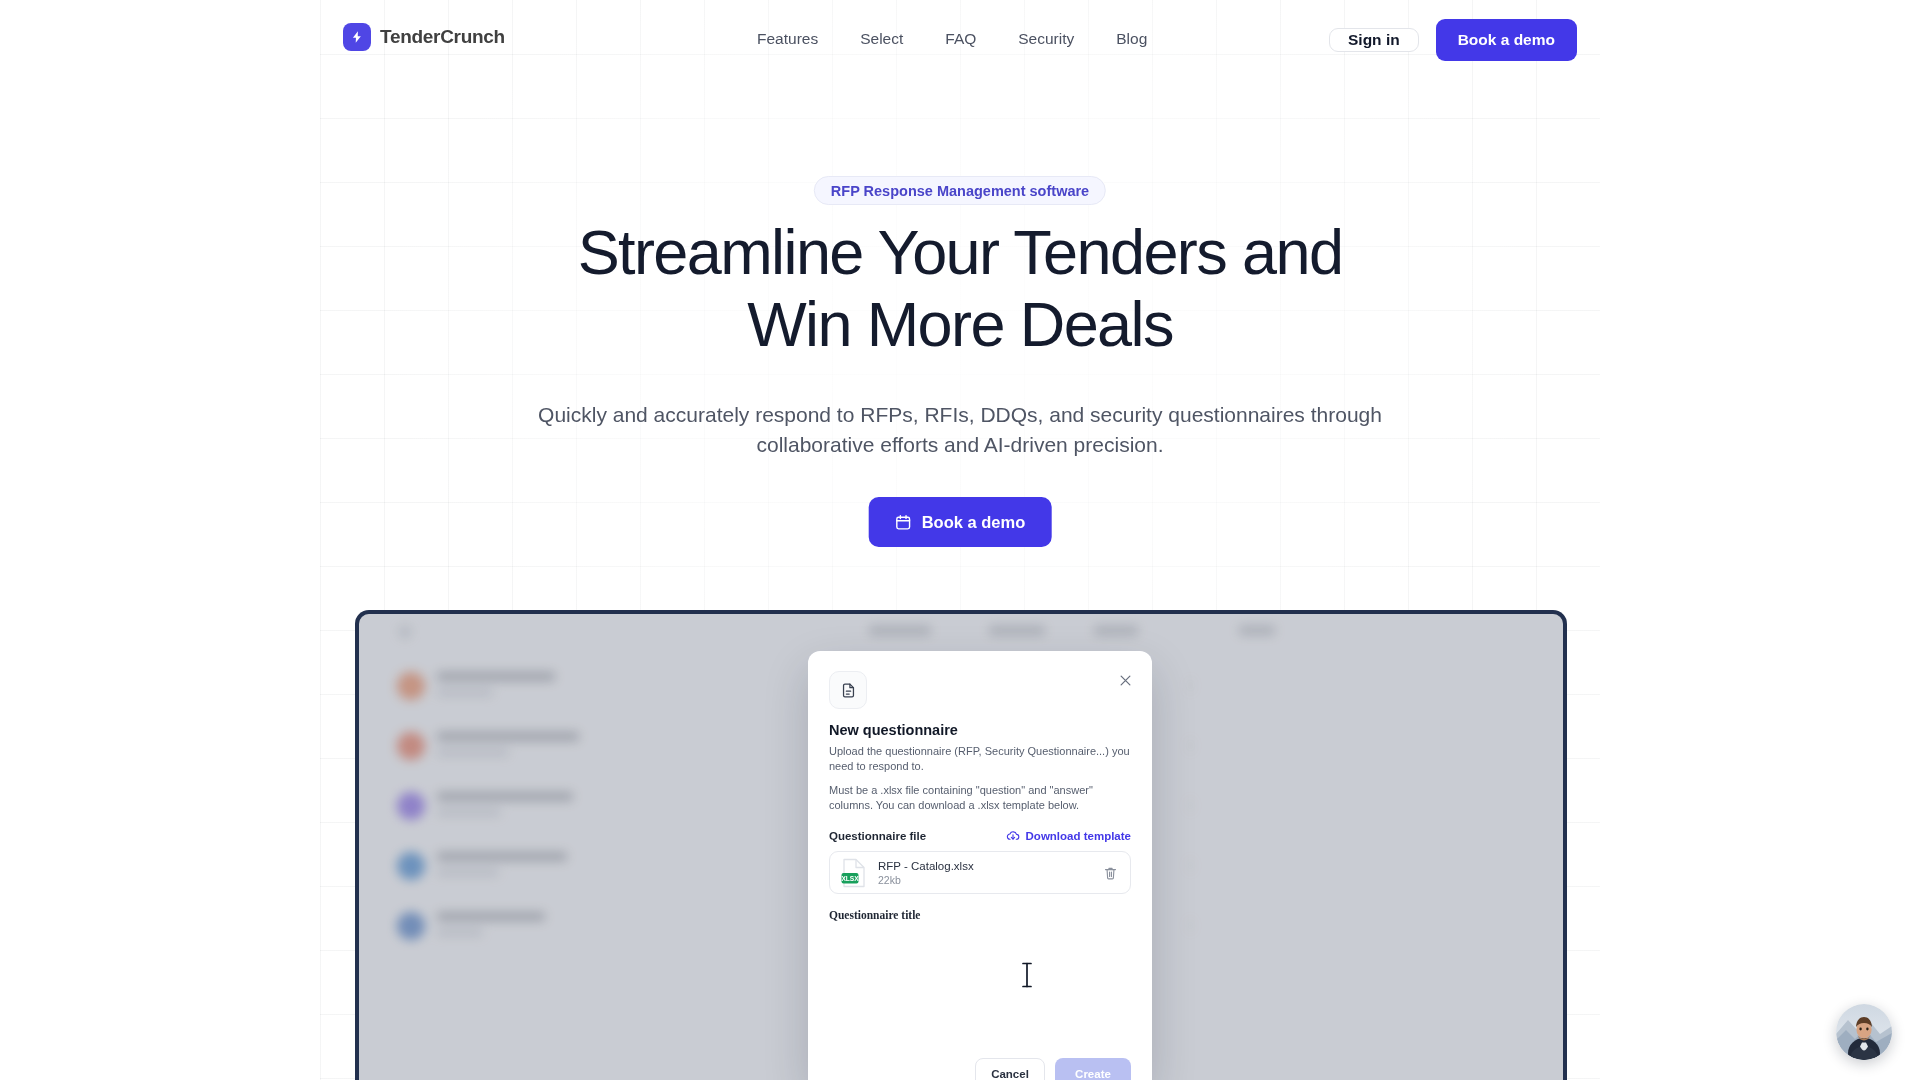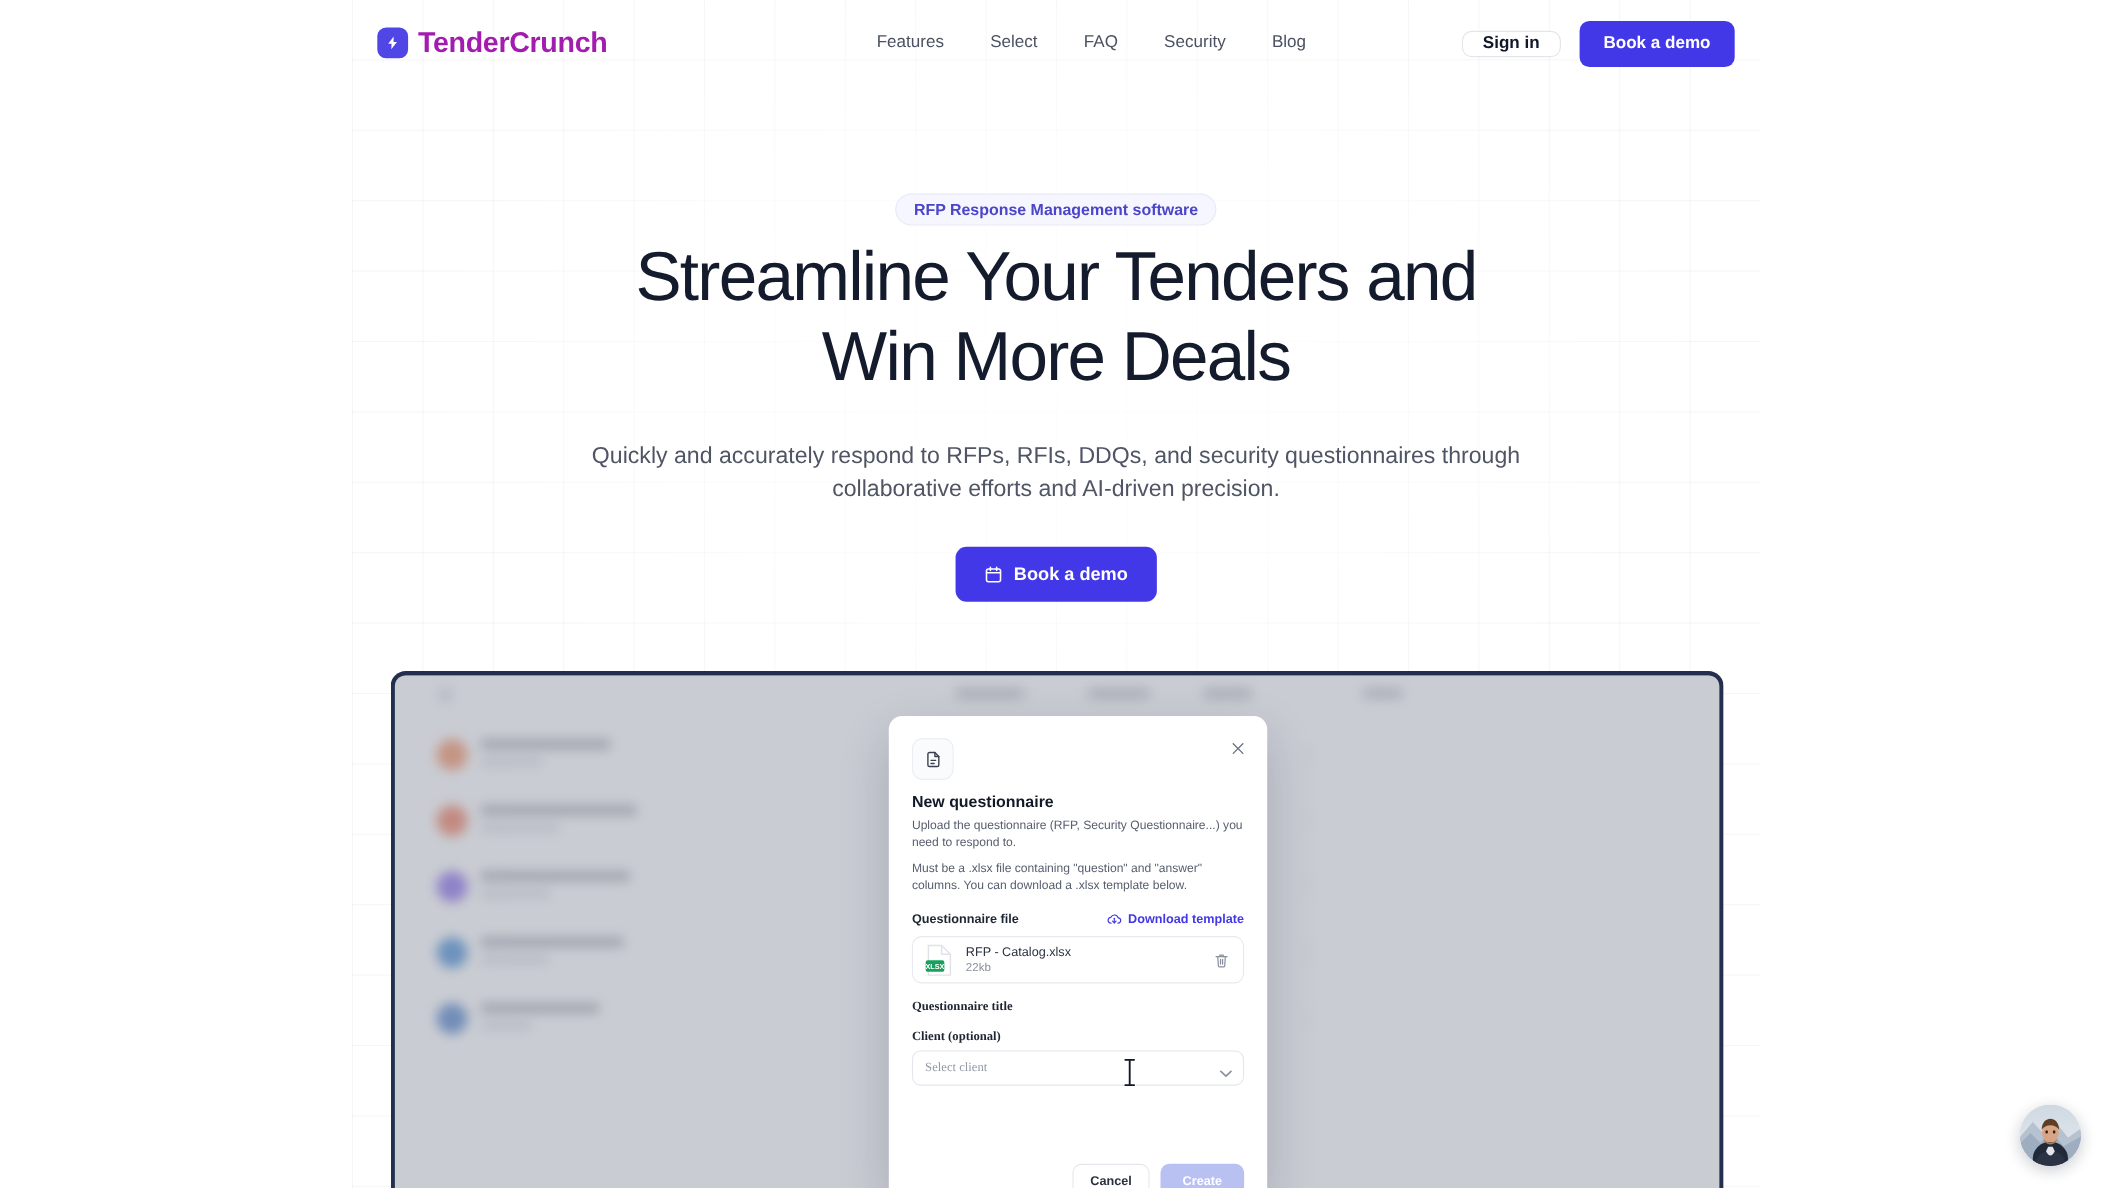--- a/index.html
+++ b/index.html
@@ -55,30 +55,30 @@
     display: flex; align-items: center; gap: 9px;
     text-decoration: none;
   }
   .brand-mark {
     width: 28px; height: 28px;
     border-radius: 8px;
     background: #4f46e5;
     display: flex; align-items: center; justify-content: center;
   }
   .brand-name {
-    font-size: 26px;
+    font-size: 19px;
     font-weight: 700;
-    color: #a21caf;
+    color: #404040;
     letter-spacing: -0.3px;
   }
 
   #primary-nav {
     position: absolute;
     left: 757px; top: 30px;
-    display: flex; align-items: center; gap: 42px; margin-left: 40px;
+    display: flex; align-items: center; gap: 42px;
   }
   #primary-nav a {
     font-size: 15.5px;
     color: #4b5161;
     text-decoration: none;
     white-space: nowrap;
   }
 
   #header-actions {
     position: absolute;
@@ -625,33 +625,20 @@
         <path d="M6.5 6.5 7.4 20a1.5 1.5 0 0 0 1.5 1.4h6.2a1.5 1.5 0 0 0 1.5-1.4l.9-13.5"></path>
         <path d="M10.5 10.5v7M13.5 10.5v7"></path>
       </svg>
     </button>
   </div>
 
   <div class="field-block">
     <label class="field-label">Questionnaire title</label>
   </div>
 
-  <div class="field-block">
-    <label class="field-label">Client (optional)</label>
-    <div class="select-wrap">
-      <select id="client-select">
-        <option>Select client</option>
-      </select>
-      <span id="select-chevron">
-        <svg width="11" height="8" viewBox="0 0 12 8" fill="none" stroke="#8a909c" stroke-width="1.7" stroke-linecap="round" stroke-linejoin="round" aria-hidden="true">
-          <path d="M1 1.8 6 6.4l5-4.6"></path>
-        </svg>
-      </span>
-    </div>
-  </div>
 
   <div id="modal-footer">
     <button id="btn-cancel">Cancel</button>
     <button id="btn-create">Create</button>
   </div>
 </div>
 
 <span id="mouse-cursor">
   <svg width="16" height="30" viewBox="0 0 16 30" aria-hidden="true">
     <g stroke="#ffffff" stroke-width="3.4" fill="none" stroke-linecap="round">

